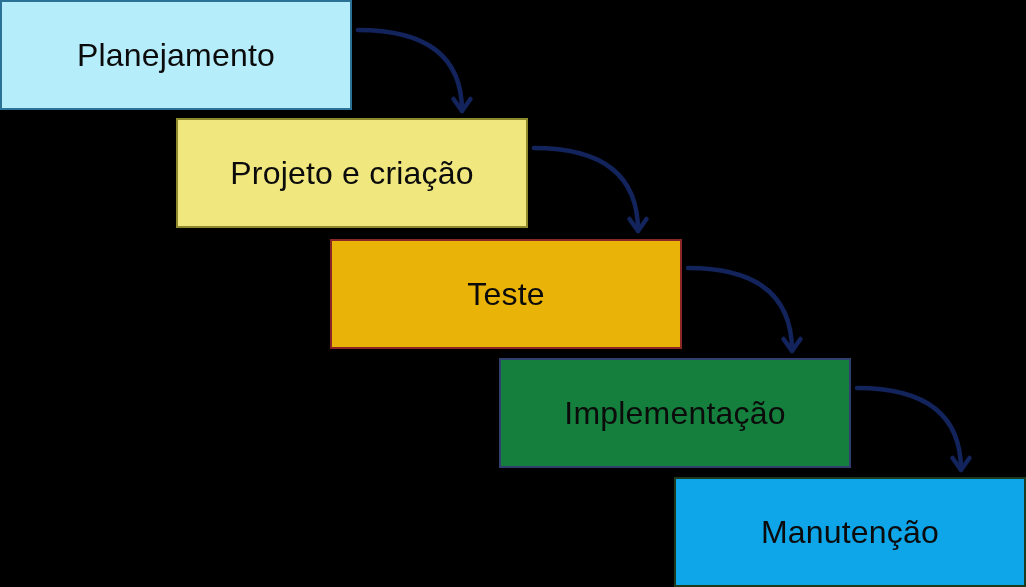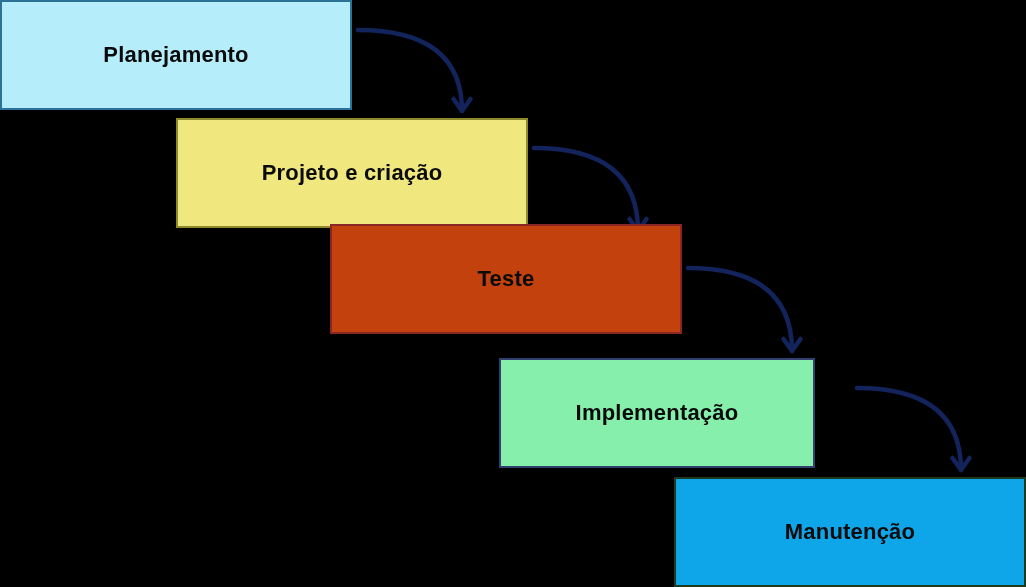--- a/index.html
+++ b/index.html
@@ -30,22 +30,22 @@
   }
   .step {
     position: absolute;
     box-sizing: border-box;
     border: 2px solid transparent;
     display: flex;
     align-items: center;
     justify-content: center;
   }
   .step .label {
-    font-size: 22px;
-    font-weight: bold;
+    font-size: 32px;
+    font-weight: normal;
     letter-spacing: 0.2px;
     white-space: nowrap;
   }
 </style>
 </head>
 <body>
 
 <div class="canvas" style="background: rgb(0, 0, 0); color: rgb(11, 11, 11);">
 
   <svg class="arrows" width="1026" height="587" viewBox="0 0 1026 587" xmlns="http://www.w3.org/2000/svg">
@@ -62,25 +62,25 @@
     </svg>
 
   <div class="step" style="left: 0px; top: 0px; width: 352px; height: 110px; background: rgb(181, 237, 250); border-color: rgb(44, 113, 150);">
     <span class="label">Planejamento</span>
   </div>
 
   <div class="step" style="left: 176px; top: 118px; width: 352px; height: 110px; background: rgb(240, 232, 126); border-color: rgb(143, 137, 46);">
     <span class="label">Projeto e criação</span>
   </div>
 
-  <div class="step" style="left: 330px; top: 224px; width: 352px; height: 110px; background: #c2410c; border-color: rgb(138, 38, 36);">
+  <div class="step" style="left: 330px; top: 239px; width: 352px; height: 110px; background: #eab308; border-color: rgb(138, 38, 36);">
     <span class="label">Teste</span>
   </div>
 
-  <div class="step" style="left: 499px; top: 358px; width: 316px; height: 110px; background: #86efac; border-color: rgb(50, 64, 111); justify-content: center;">
+  <div class="step" style="left: 499px; top: 358px; width: 352px; height: 110px; background: #15803d; border-color: rgb(50, 64, 111); justify-content: center;">
     <span class="label">Implementação</span>
   </div>
 
   <div class="step" style="left: 674px; top: 477px; width: 352px; height: 110px; background: #0ea5e9; border-color: rgb(29, 58, 29);">
     <span class="label">Manutenção</span>
   </div>
 
 </div>
 
 </body></html>

